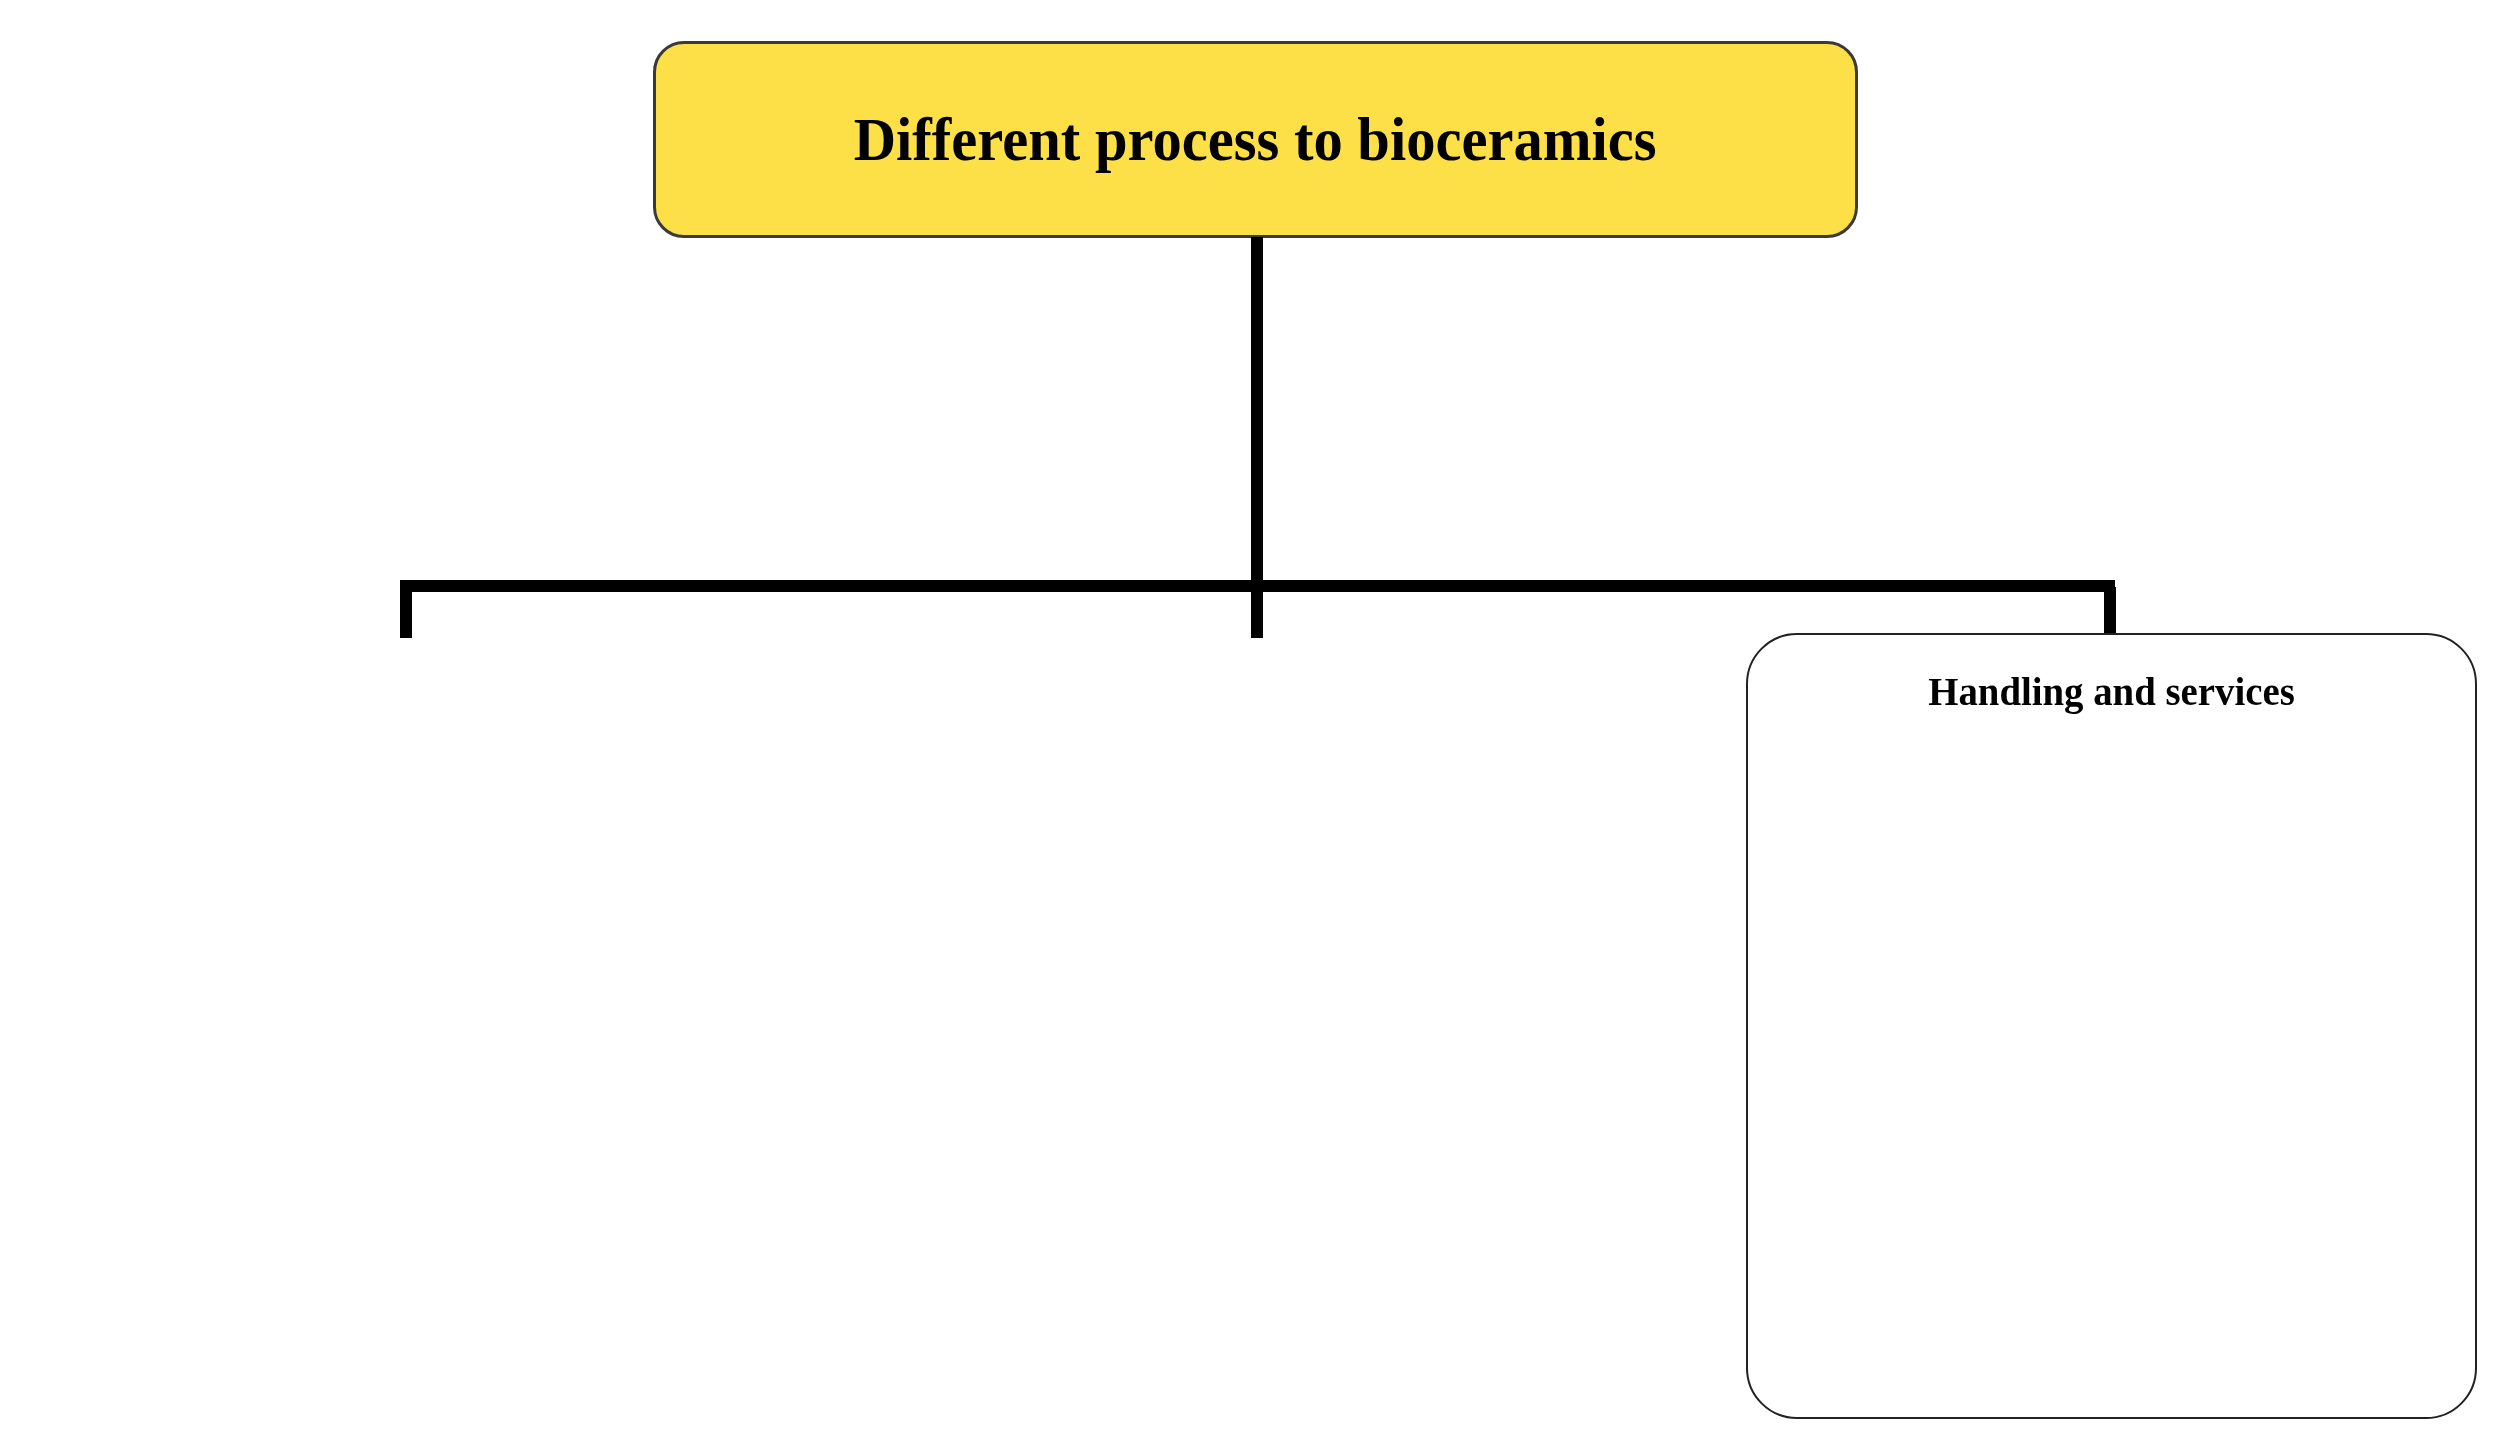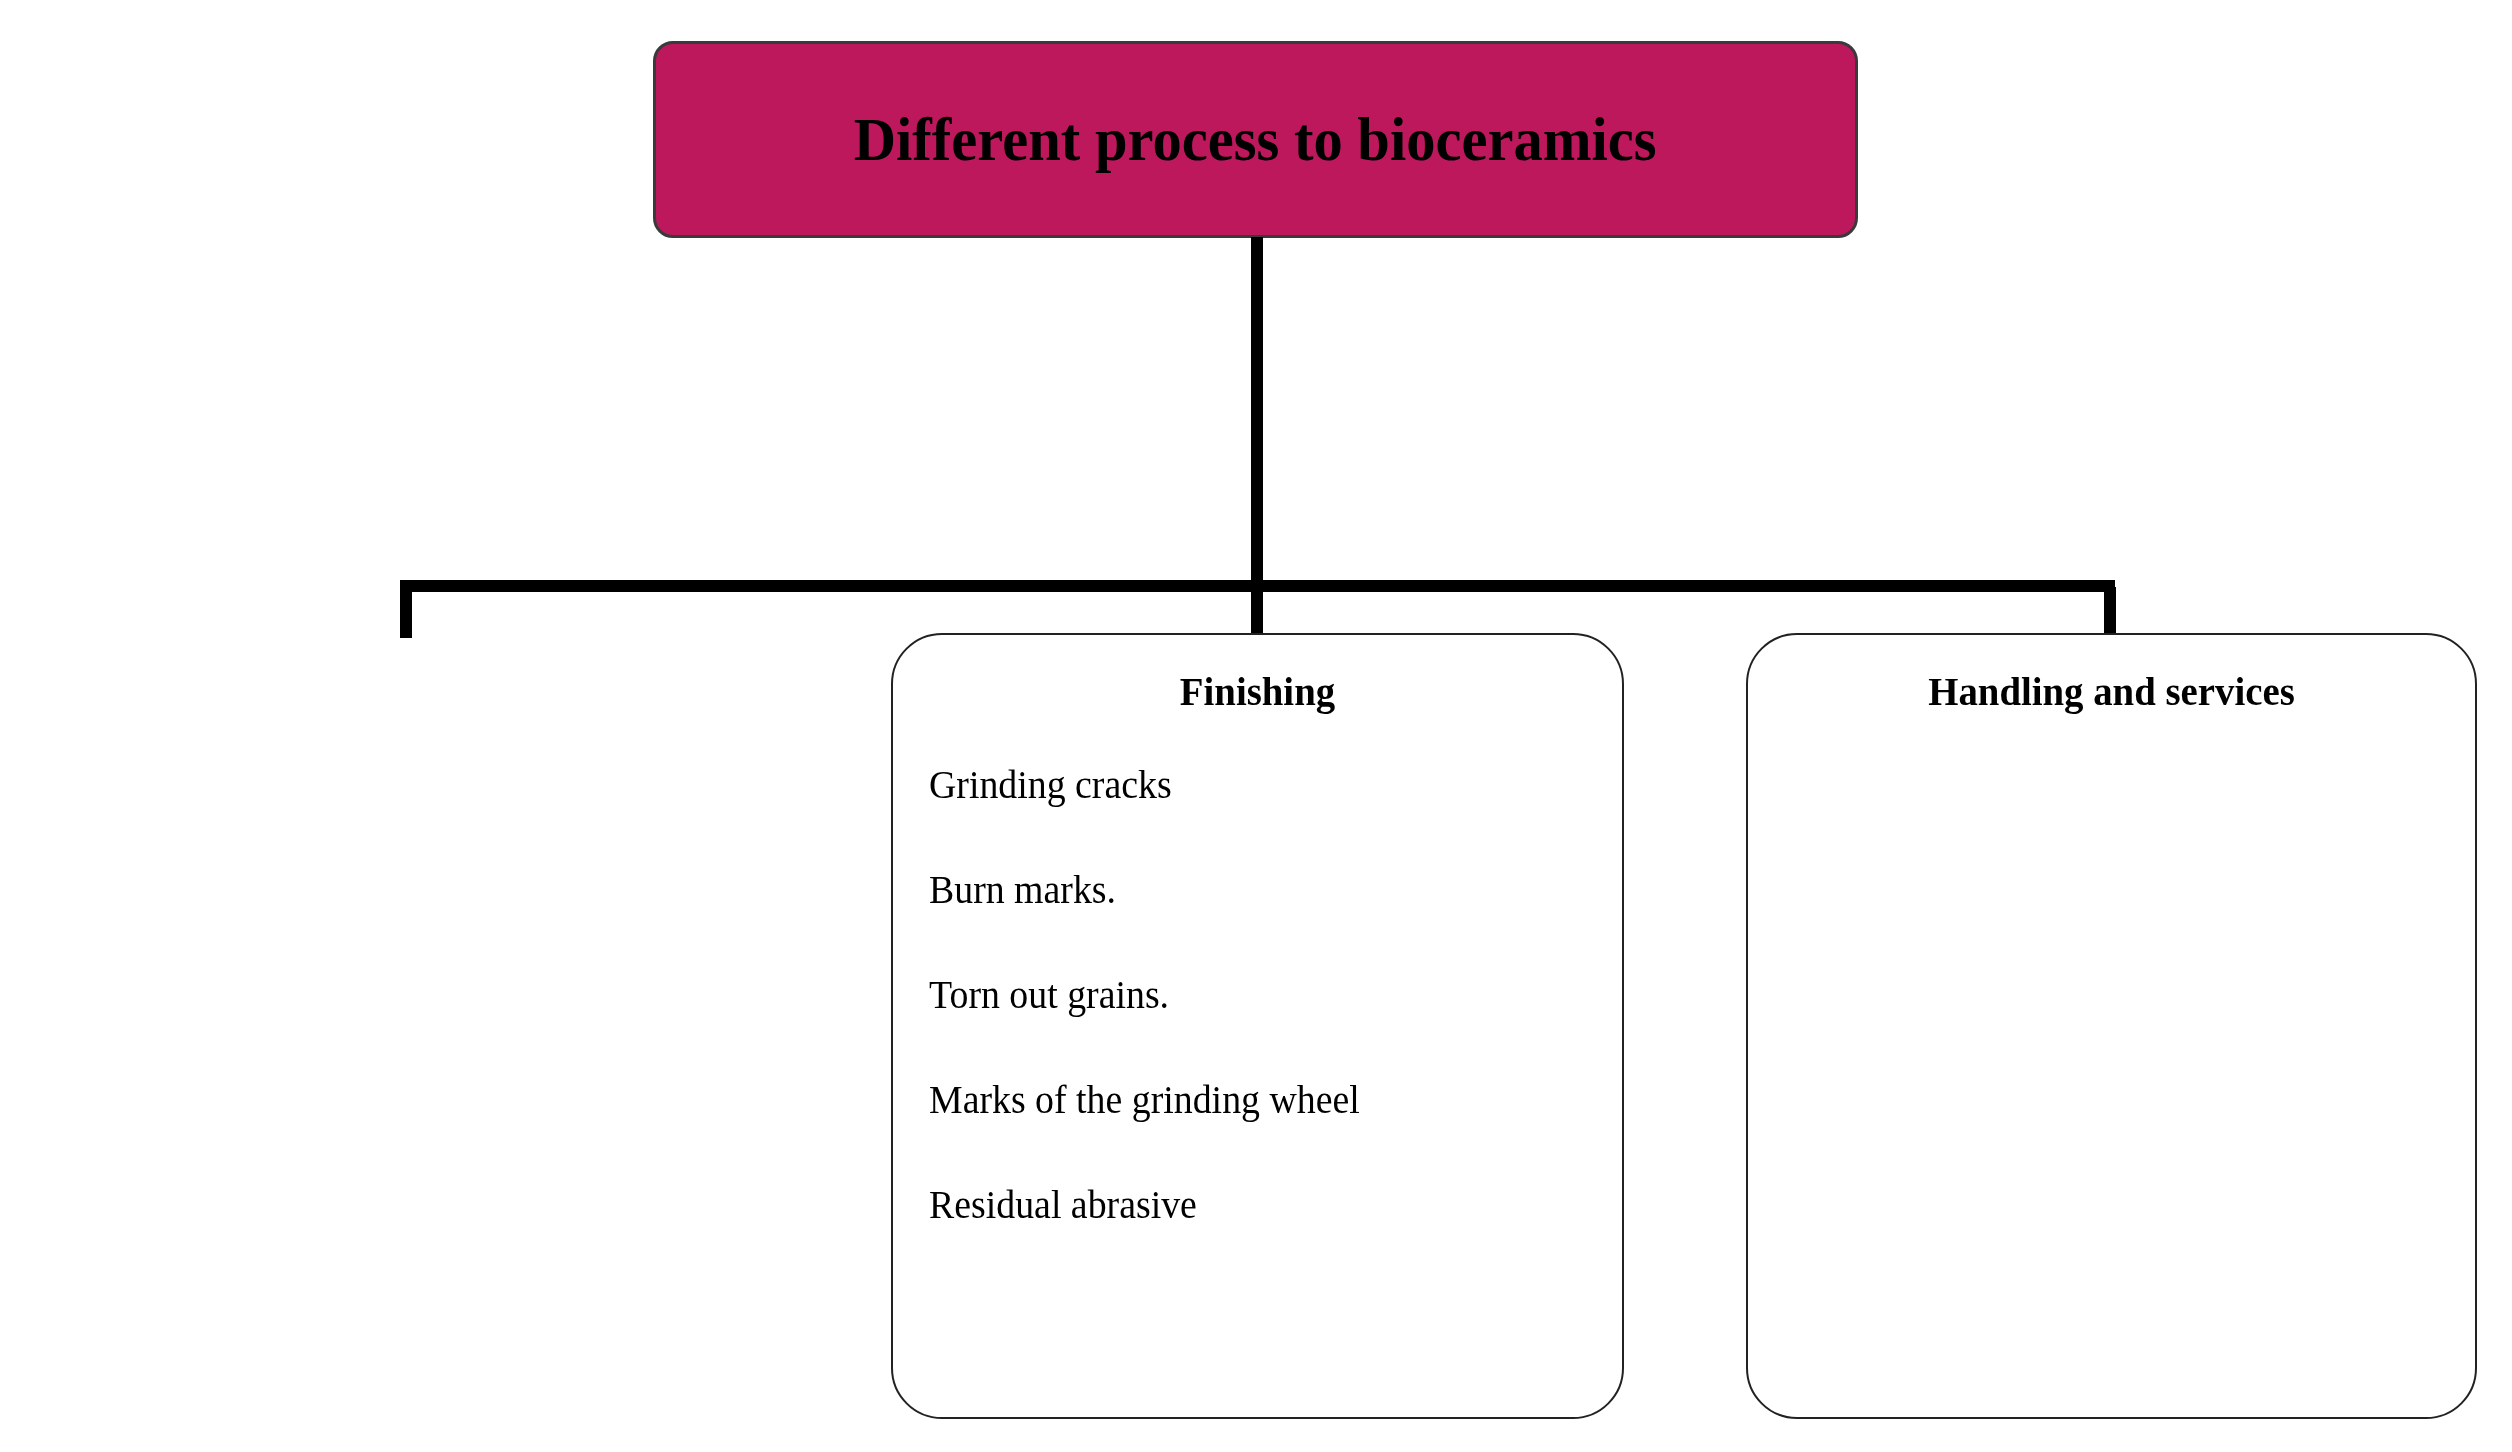--- a/index.html
+++ b/index.html
@@ -19,22 +19,22 @@
 
   
   .title-box {
     position: absolute;
     left: 653px;
     top: 41px;
     width: 1205px;
     height: 197px;
     box-sizing: border-box;
     border: 3.3px solid #3a3a3a;
-    border-radius: 20px;
-    background: #be185d;
+    border-radius: 31px;
+    background: #fde047;
     display: flex;
     align-items: center;
     justify-content: center;
   }
   .title-text {
     font-size: 61px;
     font-weight: bold;
     letter-spacing: 0px;
     line-height: 1;
     white-space: nowrap;
@@ -119,29 +119,19 @@
     <div class="title-text">Different process to bioceramics</div>
   </div>
 
   <div class="conn stem-top"></div>
   <div class="conn hbar"></div>
   <div class="conn drop drop-left"></div>
   <div class="conn drop drop-center"></div>
   <div class="conn drop drop-right"></div>
 
 
-  <div class="cat-box b2">
-    <div class="cat-header">Finishing</div>
-    <ul class="cat-list">
-      <li>Grinding cracks</li>
-      <li>Burn marks.</li>
-      <li>Torn out grains.</li>
-      <li>Marks of the grinding wheel</li>
-      <li>Residual abrasive</li>
-    </ul>
-  </div>
 
   <div class="cat-box b3">
     <div class="cat-header">Handling and services</div>
   </div>
 
 </div>
 
 
 </body></html>

